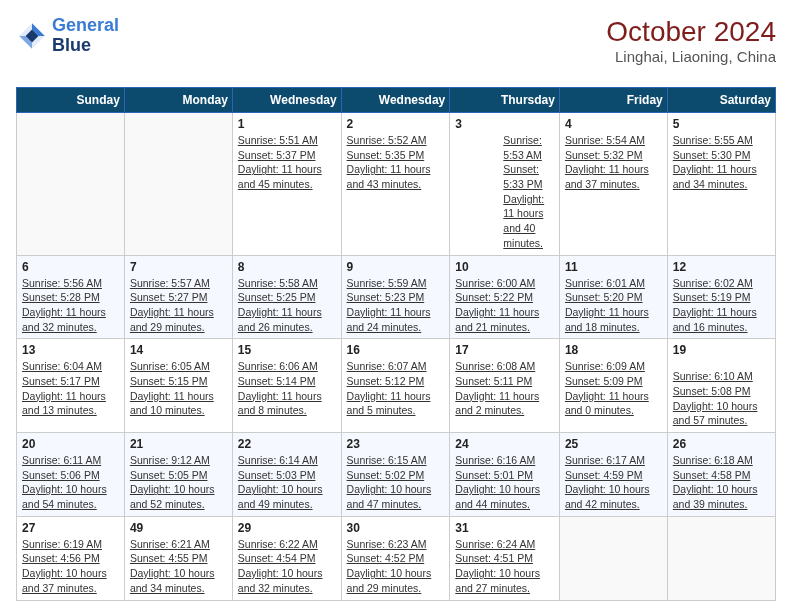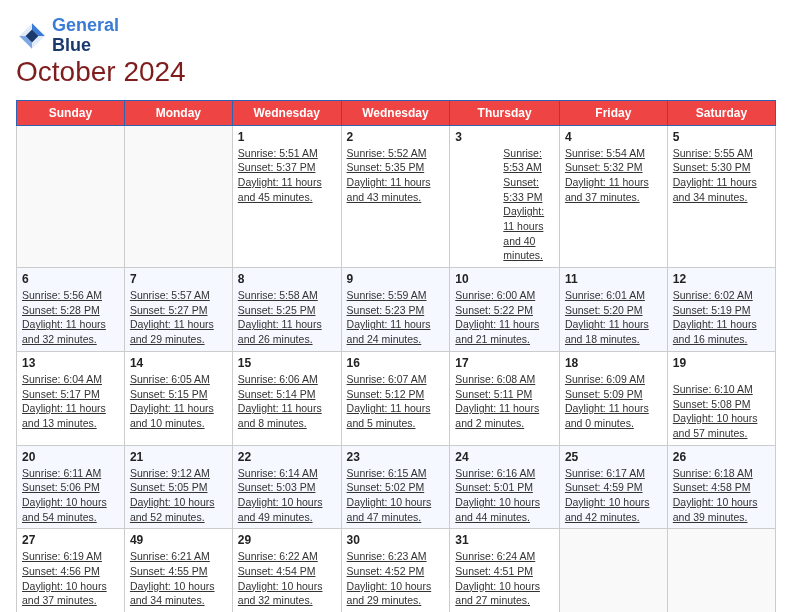--- a/index.html
+++ b/index.html
@@ -7,22 +7,21 @@
       font-family: Arial, sans-serif;
       background: #fff;
       width: 792px;
       min-height: 612px;
       padding: 16px;
     }
     .header {
       display: flex;
       justify-content: space-between;
       align-items: flex-start;
-      margin-bottom: 12px;
-      flex-direction: column;
+      margin-bottom: 22px;
     }
     .logo {
       display: flex;
       align-items: center;
       gap: 4px;
     }
     .logo-text {
       font-size: 18px;
       font-weight: bold;
       color: #1a1a2e;
@@ -46,24 +45,24 @@
     .location {
       font-size: 15px;
       color: #555;
     }
     .calendar {
       width: 100%;
       border-collapse: collapse;
       font-size: 11px;
     }
     .calendar thead th {
-      background: #ef4444;
+      background: #0c4a6e;
       color: #fff;
       padding: 5px 4px;
-      text-align: center;
+      text-align: right;
       font-size: 12px;
       font-weight: bold;
       border: 1px solid #2d62b5;
     }
     .calendar tbody td {
       border: 1px solid #ccc;
       vertical-align: top;
       padding: 4px 5px;
       width: 110px;
       min-height: 80px;
@@ -103,20 +102,21 @@
       <polygon points="4,20 12,20 20,28 20,36" fill="#3a7bd5" opacity="0.6"></polygon>
     </svg>
     <div>
       <div class="logo-text">
         <span>General</span><br><span style="color:#1a3a6e">Blue</span>
       </div>
     </div>
   </div>
   <div class="title-block">
     <div class="month-title">October 2024</div>
+    <div class="location">Linghai, Liaoning, China</div>
   </div>
 </div>
 
 <table class="calendar">
   <thead>
     <tr>
     <th>Sunday</th>
         <th>Monday</th>
         <th>Wednesday</th>
         <th>Wednesday</th>

